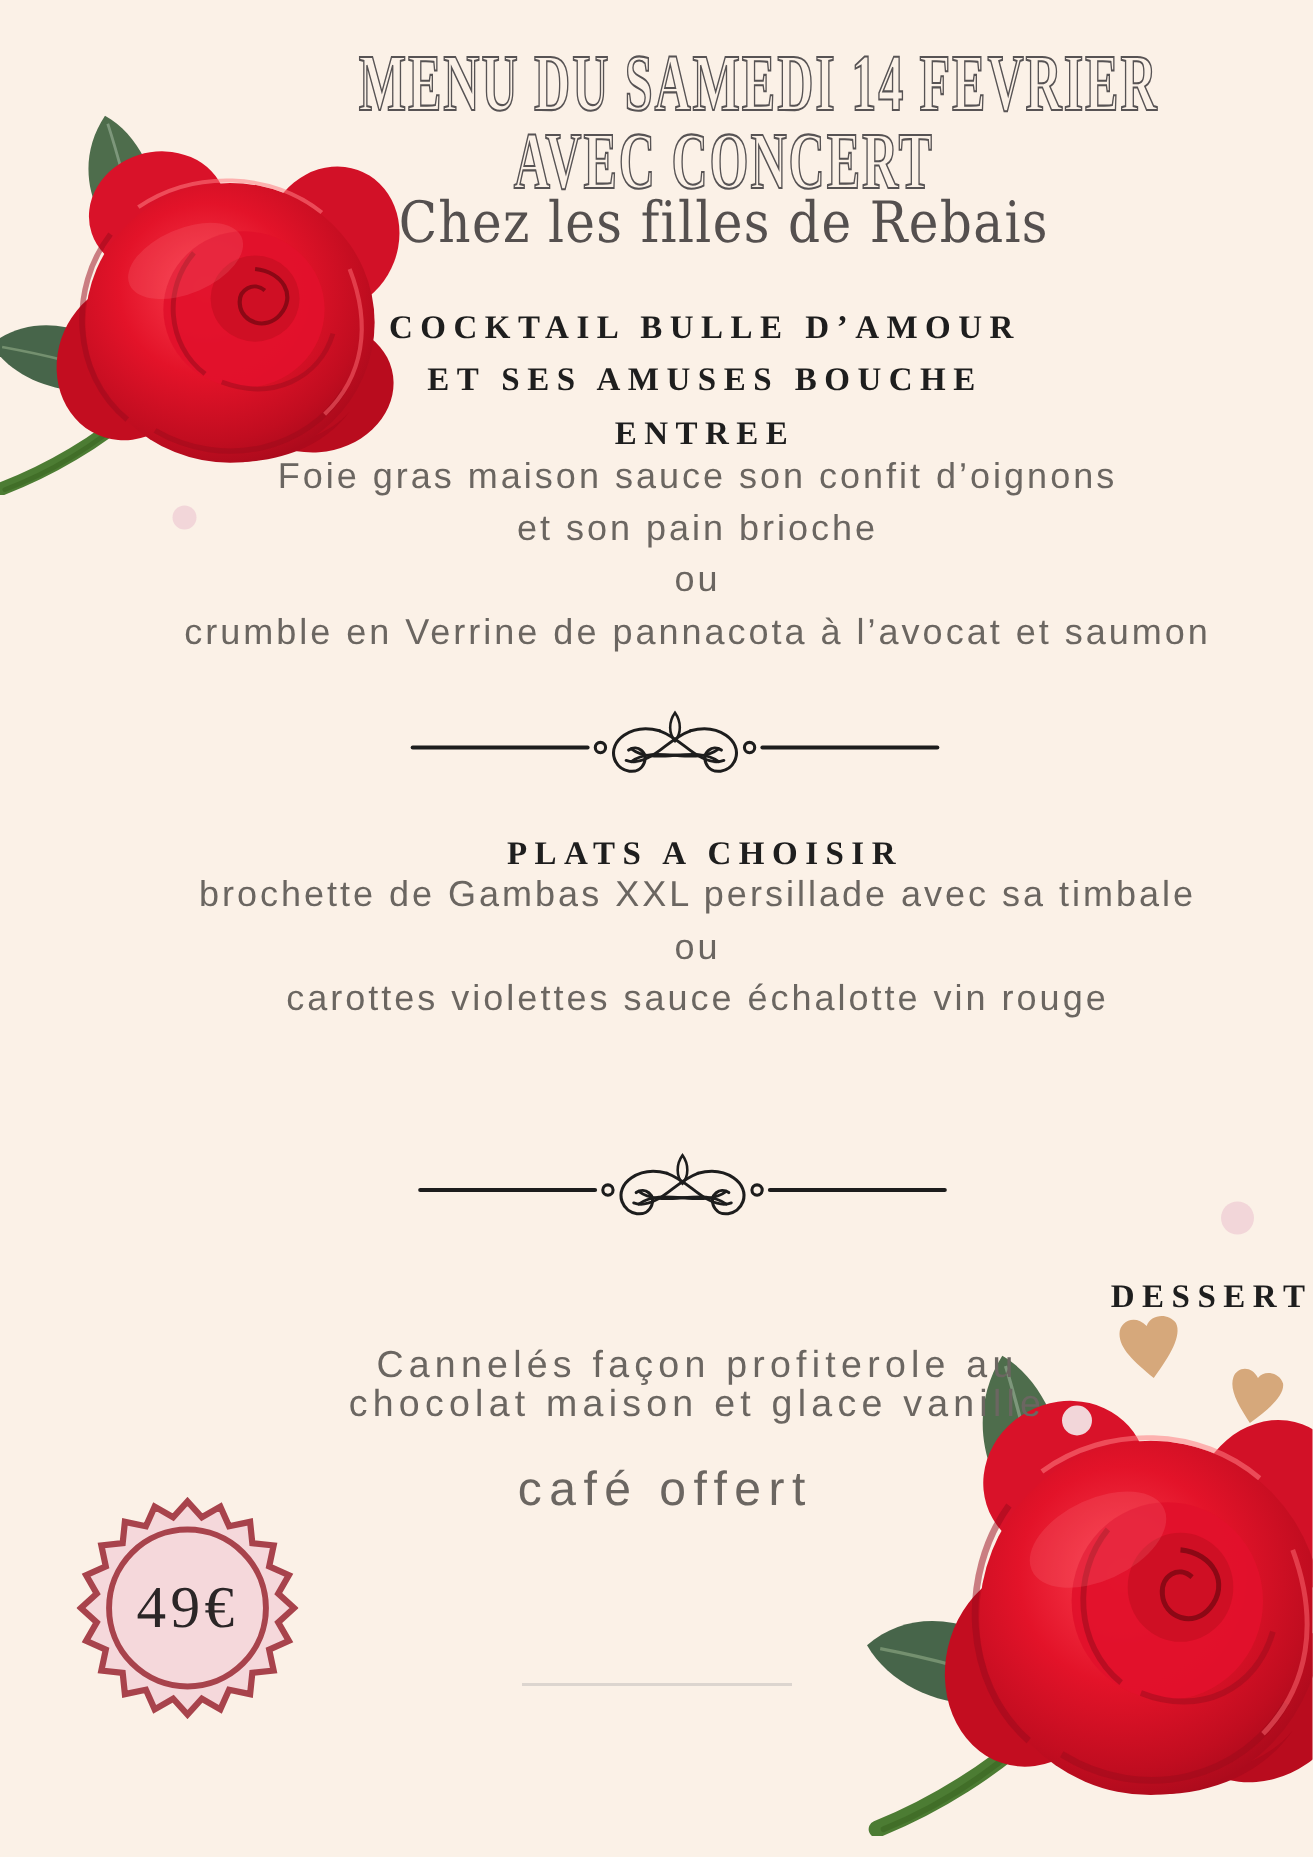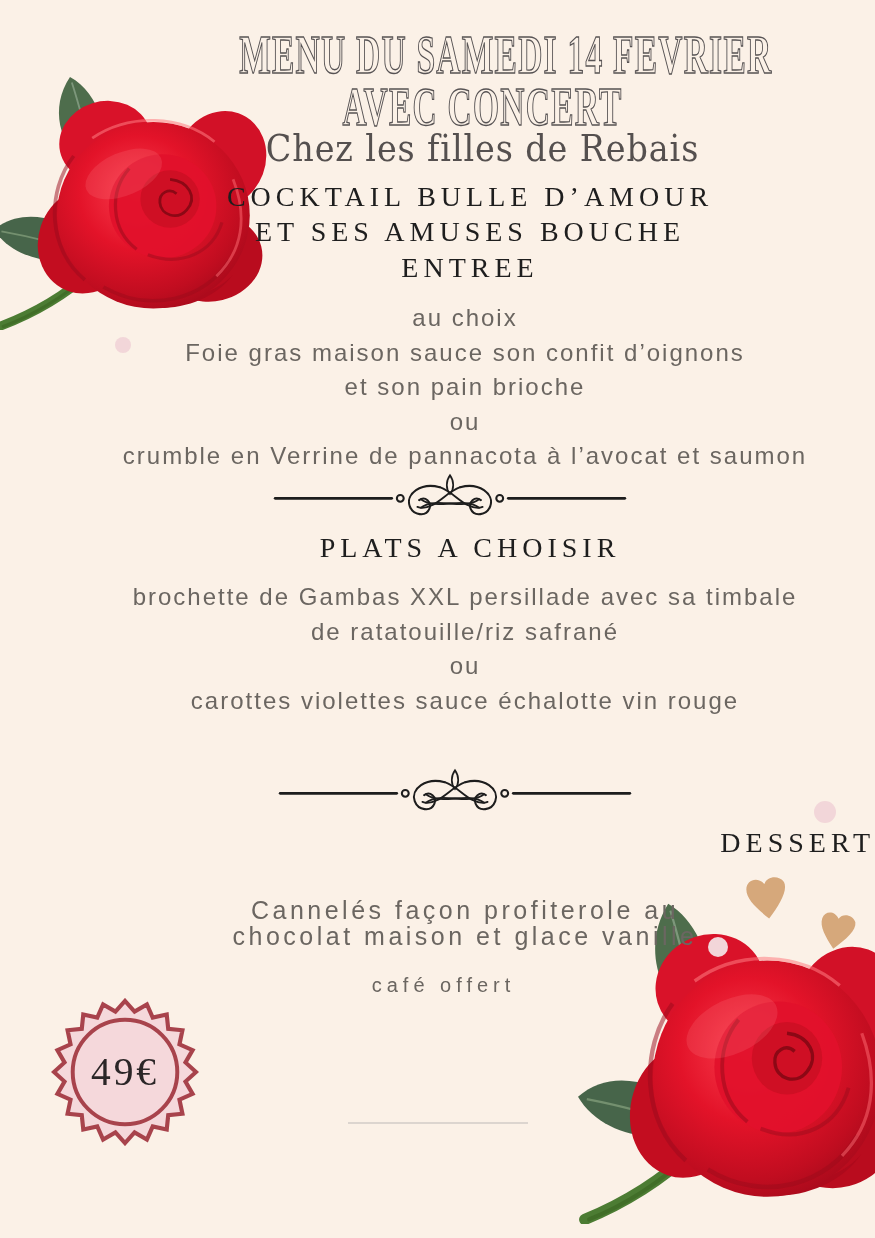--- a/index.html
+++ b/index.html
@@ -34,25 +34,26 @@
     letter-spacing:1px;
     transform:scaleX(0.88);
     transform-origin:center;
     white-space:nowrap;
   }
 
   
   .heading {
     left:65px; right:0;
     font-family:"Liberation Serif", serif;
-    font-size:28px;
-    font-weight:400;
+    font-size:22px;
+    font-weight:700;
     color:#1e1e1e;
     letter-spacing:5px;
     white-space:nowrap;
+    margin-top:24px;
   }
 
   
   .body-block {
     left:55px; right:0;
     font-size:24px;
     line-height:34.6px;
     color:#6b6661;
     letter-spacing:2px;
     white-space:nowrap;
@@ -61,21 +62,21 @@
     left:55px; right:0;
     font-size:25px;
     line-height:26px;
     color:#6b6661;
     letter-spacing:3.5px;
     white-space:nowrap;
     margin-top:20px;
   }
   .cafe {
     left:0; right:15px;
-    font-size:20px;
+    font-size:32px;
     color:#6b6661;
     letter-spacing:5px;
     padding-left:27px;
   }
 
   .orn { position:absolute; }
 
   .dot { position:absolute; border-radius:50%; background:#f2d6d9; }
 
   .hr-faint {
@@ -170,21 +171,20 @@
 
 <div class="abs display-title" style="top:24px;">MENU DU SAMEDI 14 FEVRIER</div>
 <div class="abs display-title" style="top:76px;">AVEC CONCERT</div>
 <div class="abs venue" style="top:126px;">Chez les filles de Rebais</div>
 
 <div class="abs heading" style="top:181px;">COCKTAIL BULLE D’AMOUR</div>
 <div class="abs heading" style="top:216px;">ET SES AMUSES BOUCHE</div>
 <div class="abs heading" style="top:252px;">ENTREE</div>
 
 <div class="abs body-block" style="top:301px;">
-  <div>au choix</div>
   <div>Foie gras maison sauce son confit d’oignons</div>
   <div>et son pain brioche</div>
   <div>ou</div>
   <div>crumble en Verrine de pannacota à l’avocat et saumon</div>
 </div>
 
 <svg class="orn" style="left:270px; top:470px;" width="360" height="55" viewBox="0 0 420 64">
   <g stroke="#1d1d1d" fill="none" stroke-linecap="round">
     <line x1="6" y1="33" x2="142" y2="33" stroke-width="3.2"></line>
     <circle cx="152" cy="33" r="4" stroke-width="2.4"></circle>
@@ -197,21 +197,20 @@
     <path d="M210 6 C 215 13 215 22 210 28 C 205 22 205 13 210 6 Z" stroke-width="2"></path>
     <path d="M176 44 C 194 30 226 48 244 34" stroke-width="2.2"></path>
     <path d="M176 34 C 194 48 226 30 244 44" stroke-width="2.2"></path>
   </g>
 </svg>
 
 <div class="abs heading" style="top:532px;">PLATS A CHOISIR</div>
 
 <div class="abs body-block" style="top:580px;">
   <div>brochette de Gambas XXL persillade avec sa timbale</div>
-  <div>de ratatouille/riz safrané</div>
   <div>ou</div>
   <div>carottes violettes sauce échalotte vin rouge</div>
 </div>
 
 <svg class="orn" style="left:275px; top:765px;" width="360" height="55" viewBox="0 0 420 64">
   <g stroke="#1d1d1d" fill="none" stroke-linecap="round">
     <line x1="6" y1="33" x2="142" y2="33" stroke-width="3.2"></line>
     <circle cx="152" cy="33" r="4" stroke-width="2.4"></circle>
     <path d="M198 20 C 176 14 158 28 163 42 C 167 53 182 55 186 45 C 189 37 181 30 174 35" stroke-width="2.4"></path>
     <path d="M198 20 C 212 25 220 36 231 41 C 237 44 243 45 248 43" stroke-width="2.2"></path>

